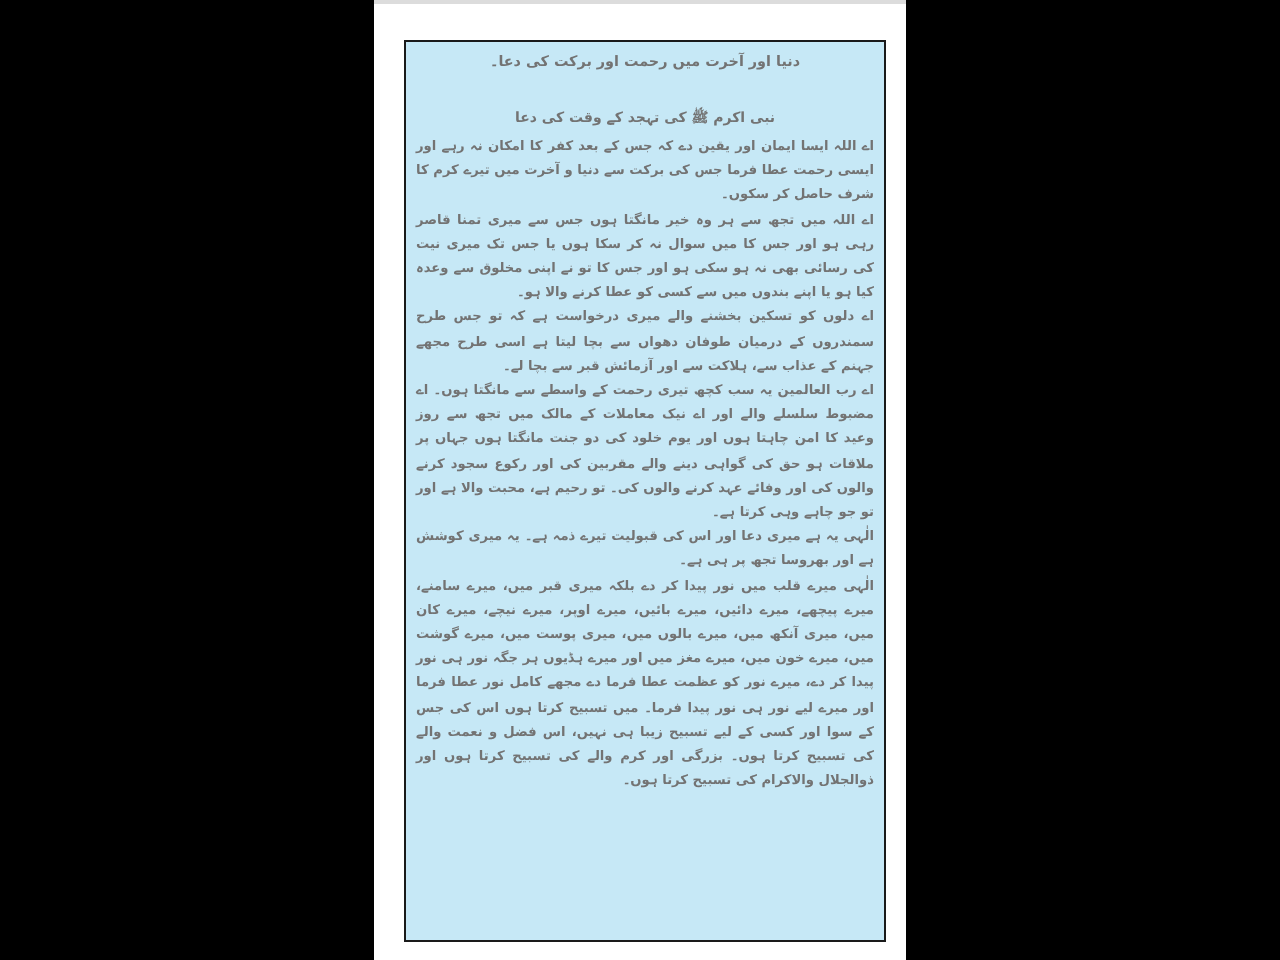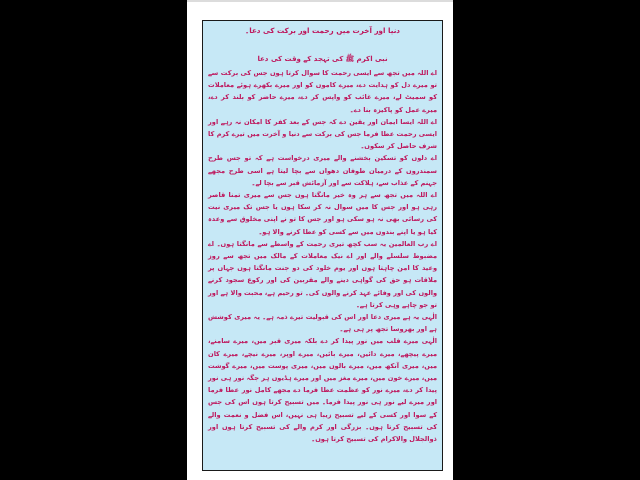--- a/index.html
+++ b/index.html
@@ -29,21 +29,21 @@
       left: 15px;
       top: 20px;
       width: 241px;
       height: 451px;
       background: #c6e8f6;
       border: 1px solid #1a1a1a;
       box-sizing: border-box;
       padding: 4px 5px 2px 5px;
       direction: rtl;
       font-family: "DejaVu Sans", sans-serif;
-      color: #be185d;
+      color: #737373;
     }
     .title {
       text-align: center;
       font-size: 7.2px;
       line-height: 11px;
       font-weight: bold;
     }
     .subtitle {
       text-align: center;
       font-size: 7px;
@@ -62,22 +62,21 @@
   </style>
 </head>
 <body>
 
 <div class="page">
   <div class="page-top-strip"></div>
   <div class="card">
     <div class="title">دنیا اور آخرت میں رحمت اور برکت کی دعا۔</div>
     <div class="subtitle">نبی اکرم ﷺ کی تہجد کے وقت کی دعا</div>
 
-    <p class="para">اے اللہ میں تجھ سے ایسی رحمت کا سوال کرتا ہوں جس کی برکت سے تو میرے دل کو ہدایت دے، میرے کاموں کو اور میرے بکھرے ہوئے معاملات کو سمیٹ لے، میرے غائب کو واپس کر دے، میرے حاضر کو بلند کر دے، میرے عمل کو پاکیزہ بنا دے۔</p>
     <p class="para">اے اللہ ایسا ایمان اور یقین دے کہ جس کے بعد کفر کا امکان نہ رہے اور ایسی رحمت عطا فرما جس کی برکت سے دنیا و آخرت میں تیرے کرم کا شرف حاصل کر سکوں۔</p>
+    <p class="para">اے اللہ میں تجھ سے ہر وہ خیر مانگتا ہوں جس سے میری تمنا قاصر رہی ہو اور جس کا میں سوال نہ کر سکا ہوں یا جس تک میری نیت کی رسائی بھی نہ ہو سکی ہو اور جس کا تو نے اپنی مخلوق سے وعدہ کیا ہو یا اپنے بندوں میں سے کسی کو عطا کرنے والا ہو۔</p>
     <p class="para">اے دلوں کو تسکین بخشنے والے میری درخواست ہے کہ تو جس طرح سمندروں کے درمیان طوفان دھواں سے بچا لیتا ہے اسی طرح مجھے جہنم کے عذاب سے، ہلاکت سے اور آزمائش قبر سے بچا لے۔</p>
-    <p class="para">اے اللہ میں تجھ سے ہر وہ خیر مانگتا ہوں جس سے میری تمنا قاصر رہی ہو اور جس کا میں سوال نہ کر سکا ہوں یا جس تک میری نیت کی رسائی بھی نہ ہو سکی ہو اور جس کا تو نے اپنی مخلوق سے وعدہ کیا ہو یا اپنے بندوں میں سے کسی کو عطا کرنے والا ہو۔</p>
     <p class="para">اے رب العالمین یہ سب کچھ تیری رحمت کے واسطے سے مانگتا ہوں۔ اے مضبوط سلسلے والے اور اے نیک معاملات کے مالک میں تجھ سے روز وعید کا امن چاہتا ہوں اور یوم خلود کی دو جنت مانگتا ہوں جہاں پر ملاقات ہو حق کی گواہی دینے والے مقربین کی اور رکوع سجود کرنے والوں کی اور وفائے عہد کرنے والوں کی۔ تو رحیم ہے، محبت والا ہے اور تو جو چاہے وہی کرتا ہے۔</p>
     <p class="para">الٰہی یہ ہے میری دعا اور اس کی قبولیت تیرے ذمہ ہے۔ یہ میری کوشش ہے اور بھروسا تجھ پر ہی ہے۔</p>
     <p class="para">الٰہی میرے قلب میں نور پیدا کر دے بلکہ میری قبر میں، میرے سامنے، میرے پیچھے، میرے دائیں، میرے بائیں، میرے اوپر، میرے نیچے، میرے کان میں، میری آنکھ میں، میرے بالوں میں، میری پوست میں، میرے گوشت میں، میرے خون میں، میرے مغز میں اور میرے ہڈیوں ہر جگہ نور ہی نور پیدا کر دے، میرے نور کو عظمت عطا فرما دے مجھے کامل نور عطا فرما اور میرے لیے نور ہی نور پیدا فرما۔ میں تسبیح کرتا ہوں اس کی جس کے سوا اور کسی کے لیے تسبیح زیبا ہی نہیں، اس فضل و نعمت والے کی تسبیح کرتا ہوں۔ بزرگی اور کرم والے کی تسبیح کرتا ہوں اور ذوالجلال والاکرام کی تسبیح کرتا ہوں۔</p>
 
   </div>
 </div>
 
 </body></html>

